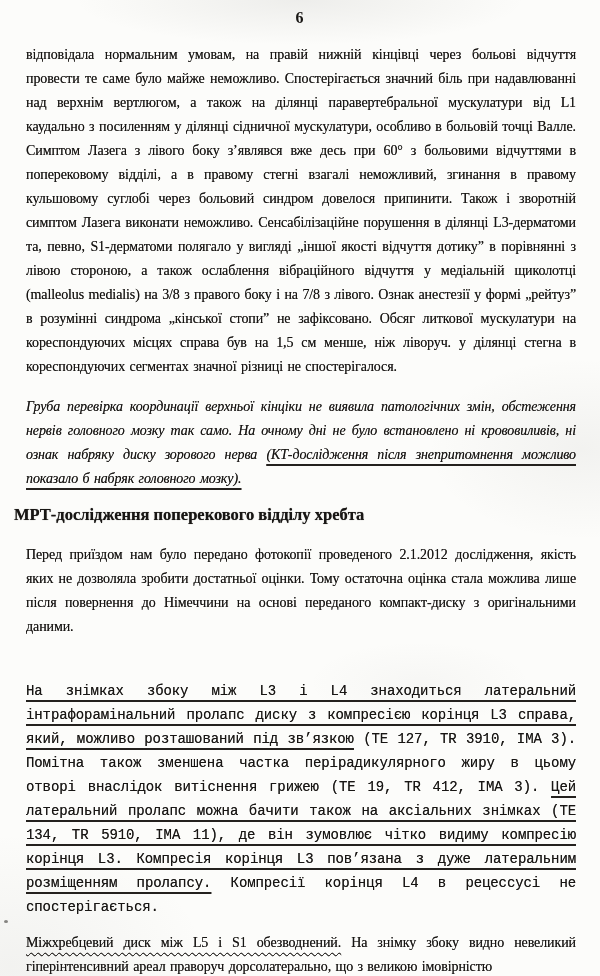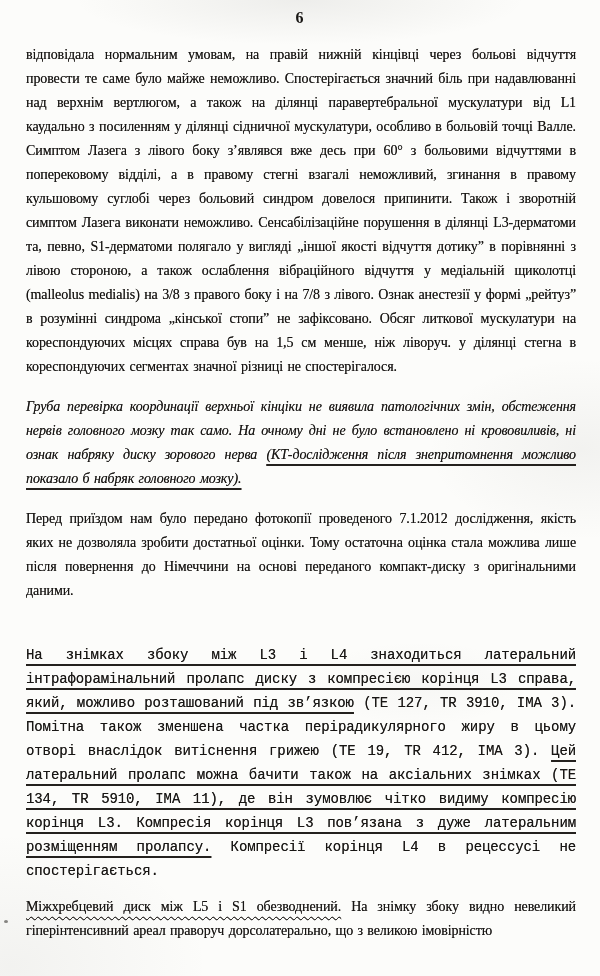--- a/index.html
+++ b/index.html
@@ -69,18 +69,19 @@
   }
 </style>
 </head>
 <body>
 
 <div class="page" style="color: rgb(24, 22, 20);">
   <div class="page-number">6</div>
   <div class="content">
     <p class="para m1"><span>відповідала нормальним умовам, на правій нижній кінцівці через больові відчуття провести те саме було майже неможливо. Спостерігається значний біль при надавлюванні над верхнім вертлюгом, а також на ділянці паравертебральної мускулатури від L1 каудально з посиленням у ділянці сідничної мускулатури, особливо в больовій точці Валле. Симптом Лазега з лівого боку з’являвся вже десь при 60° з больовими відчуттями в поперековому відділі, а в правому стегні взагалі неможливий, згинання в правому кульшовому суглобі через больовий синдром довелося припинити. Також і зворотній симптом Лазега виконати неможливо. Сенсабілізаційне порушення в ділянці L3-дерматоми та, певно, S1-дерматоми полягало у вигляді „іншої якості відчуття дотику” в порівнянні з лівою стороною, а також ослаблення вібраційного відчуття у медіальній щиколотці (malleolus medialis) на 3/8 з правого боку і на 7/8 з лівого. Ознак анестезії у формі „рейтуз” в розумінні синдрома „кінської стопи” не зафіксовано. Обсяг литкової мускулатури на кореспондуючих місцях справа був на 1,5 см  менше, ніж ліворуч. у ділянці стегна в кореспондуючих сегментах значної різниці не спостерігалося.</span></p>
     <p class="para m2"><span>Груба перевірка координації верхньої кінціки не виявила патологічних змін, обстеження нервів головного мозку так само. На очному дні не було встановлено ні крововиливів, ні ознак набряку диску зорового нерва </span><span class="u">(КТ-дослідження після знепритомнення можливо показало б набряк головного мозку).</span></p>
-    <p class="para m3"><span>Перед приїздом нам було передано фотокопії проведеного 7.1.2012 дослідження, якість яких не дозволяла зробити достатньої оцінки. Тому остаточна оцінка стала можлива лише після повернення до Німеччини на основі переданого компакт-диску з оригінальними даними.</span></p>
+    <h2 class="heading mh">МРТ-дослідження поперекового відділу хребта</h2>
+    <p class="para m3"><span>Перед приїздом нам було передано фотокопії проведеного 2.1.2012 дослідження, якість яких не дозволяла зробити достатньої оцінки. Тому остаточна оцінка стала можлива лише після повернення до Німеччини на основі переданого компакт-диску з оригінальними даними.</span></p>
     <p class="para m4"><span class="u">На знімках збоку між L3 і L4 знаходиться латеральний інтрафорамінальний пролапс диску з  компресією корінця L3 справа, який, можливо розташований під зв’язкою</span><span> (TE 127, TR 3910, IMA 3). Помітна також зменшена частка перірадикулярного жиру в цьому отворі внаслідок витіснення грижею (TE 19, TR 412, IMA 3). </span><span class="u">Цей латеральний пролапс можна бачити також на аксіальних знімках (TE 134, TR 5910, IMA 11), де він зумовлює чітко видиму компресію корінця L3. Компресія корінця L3 пов’язана з дуже латеральним розміщенням пролапсу.</span><span> Компресії корінця L4 в рецессусі не спостерігається.</span></p>
     <p class="para m5"><span class="u wavy">Міжхребцевий диск між L5 і S1 обезводнений.</span><span> На знімку збоку видно невеликий гіперінтенсивний ареал праворуч дорсолатерально, що з великою імовірністю</span></p>
   </div>
   <div class="speck"></div>
 </div>
 
 </body></html>

